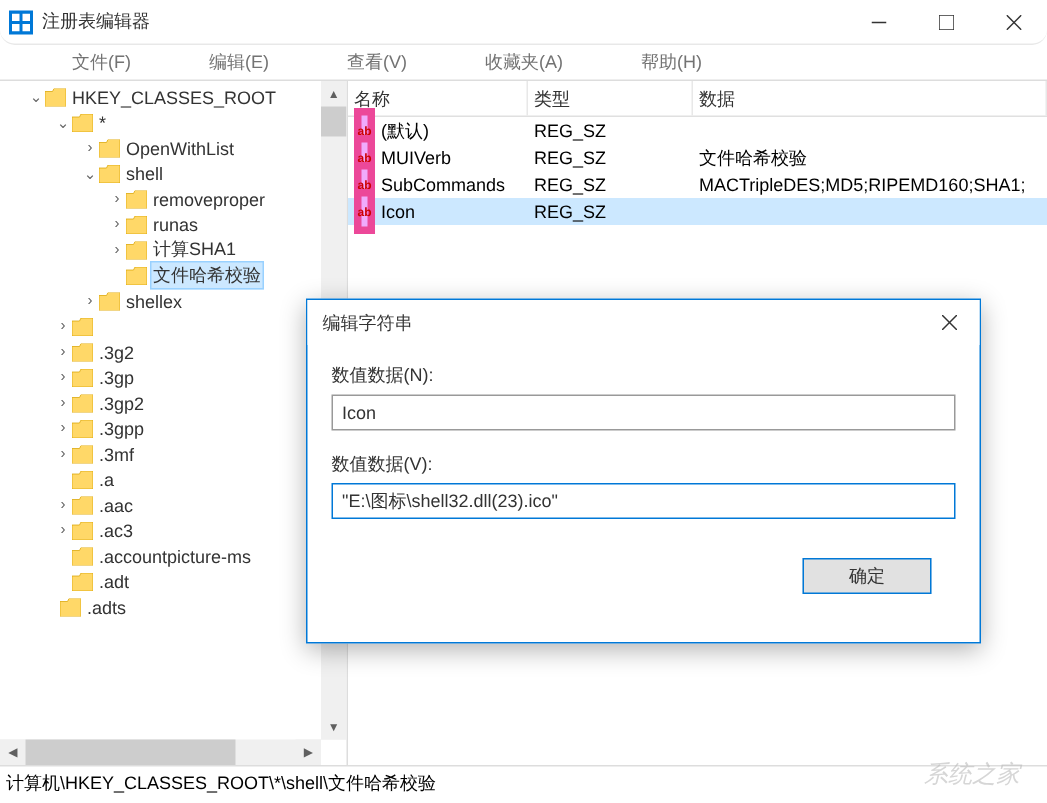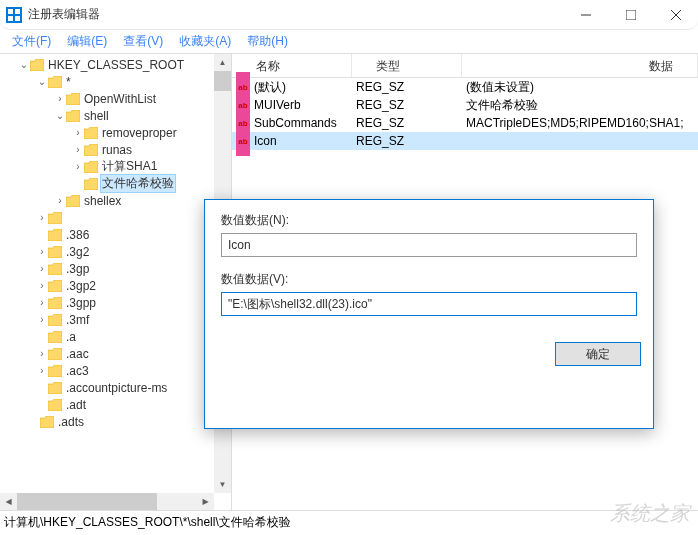--- a/index.html
+++ b/index.html
@@ -7,65 +7,65 @@
 
 .titlebar { height: 30px; background: #fff; display: flex; align-items: center; padding-left: 6px; border-bottom: 1px solid #e8e8e8; border-radius: 10px; }
 .app-icon { width: 16px; height: 16px; background: #0078d7; margin-right: 6px; display: flex; align-items: center; justify-content: center; }
 .app-icon svg { width: 12px; height: 12px; }
 .title-text { color: #333; flex: 1; }
 .win-controls { display: flex; height: 100%; }
 .win-btn { width: 45px; display: flex; align-items: center; justify-content: center; color: #666; }
 .win-btn svg { width: 10px; height: 10px; }
 
 .menubar { height: 24px; display: flex; align-items: center; padding-left: 4px; background: #fff; border-bottom: 1px solid #ddd; }
-.menu-item { padding: 3px 8px; color: #3b82f6; cursor: default; }
+.menu-item { padding: 3px 8px; color: #737373; cursor: default; margin-left: 36px; }
 
 .content { display: flex; height: 456px; }
 .tree-panel { width: 232px; border-right: 1px solid #ddd; overflow: hidden; position: relative; padding-top: 2px; }
 .tree { padding: 0; }
 .tree-row { display: flex; align-items: center; height: 17px; white-space: nowrap; cursor: default; }
 .tree-toggle { width: 12px; text-align: center; color: #666; font-size: 10px; }
 .folder-icon { width: 14px; height: 12px; margin-right: 2px; }
 .folder-icon svg { width: 14px; height: 12px; }
 .tree-label { color: #333; padding: 0 2px; }
 .tree-label.sel { background: #cce8ff; border: 1px solid #99d1ff; padding: 0 1px; }
 
 .list-panel { flex: 1; overflow: hidden; }
 .list-header { display: flex; height: 24px; border-bottom: 1px solid #e0e0e0; background: #fff; }
-.list-header-cell { padding: 4px 24px; color: #333; border-right: 1px solid #e8e8e8; }
+.list-header-cell { padding: 4px 4px; color: #333; border-right: 1px solid #e8e8e8; }
 .list-body { }
 .list-row { display: flex; height: 18px; align-items: center; }
 .list-row.sel { background: #cce8ff; }
 .list-cell { padding: 2px 4px; display: flex; align-items: center; overflow: hidden; white-space: nowrap; }
-.ab-icon { width: 14px; height: 30px; margin-right: 4px; display: inline-flex; align-items: center; justify-content: center; font-size: 8px; color: #c00; border: 7px solid #ec4899; background: #f0abfc; font-weight: bold; }
+.ab-icon { width: 14px; height: 30px; margin-right: 4px; display: inline-flex; align-items: center; justify-content: center; font-size: 8px; color: #c00; border: 5px solid #ec4899; background: #f0abfc; font-weight: bold; }
 .col-name { width: 120px; }
 .col-type { width: 110px; }
-.col-data { flex: 1; text-align: right; }
+.col-data { flex: 1; }
 
 .statusbar { height: 24px; border-top: 1px solid #ddd; display: flex; align-items: center; padding-left: 4px; color: #000000; }
 
 .scrollbar-v { position: absolute; right: 0; top: 0; bottom: 17px; width: 17px; background: #f0f0f0; }
 .scrollbar-h { position: absolute; left: 0; right: 17px; bottom: 0; height: 17px; background: #f0f0f0; }
 .sb-btn { width: 17px; height: 17px; background: #f0f0f0; display: flex; align-items: center; justify-content: center; color: #606060; font-size: 8px; }
 .sb-thumb-v { position: absolute; left: 0; width: 17px; background: #cdcdcd; }
 .sb-thumb-h { position: absolute; top: 0; height: 17px; background: #cdcdcd; }
 
 .dialog { position: absolute; left: 204px; top: 199px; width: 450px; height: 230px; background: #fff; border: 1px solid #0078d7; box-shadow: 0 4px 16px rgba(0,0,0,0.3); }
 .dlg-title { height: 30px; display: flex; align-items: center; padding-left: 10px; background: #fff; }
 .dlg-title-text { flex: 1; color: #333; }
 .dlg-close { width: 40px; height: 100%; display: flex; align-items: center; justify-content: center; }
 .dlg-body { padding: 12px 16px; }
 .dlg-label { color: #333; margin-bottom: 4px; }
 .dlg-input { width: 100%; height: 24px; border: 1px solid #999; padding: 2px 6px; background: #fff; color: #333; margin-bottom: 14px; }
 .dlg-input.active { border: 1px solid #0078d7; }
-.dlg-buttons { display: flex; justify-content: flex-end; gap: 12px; padding: 0 12px 14px; }
+.dlg-buttons { display: flex; justify-content: flex-end; gap: 12px; padding: 0 32px 14px; }
 .dlg-btn { width: 86px; height: 24px; border: 1px solid #adadad; background: #e1e1e1; color: #333; display: flex; align-items: center; justify-content: center; cursor: default; }
 .dlg-btn.primary { border: 1px solid #0078d7; }
 
-.watermark { position: absolute; right: 8px; bottom: 8px; color: #bbb; font-size: 20px; font-style: italic; opacity: 0.6; pointer-events: none; }
+.watermark { position: absolute; right: 18px; bottom: 8px; color: #bbb; font-size: 16px; font-style: italic; opacity: 0.6; pointer-events: none; }
 </style>
 </head>
 <body>
 
 <div class="titlebar">
   <div class="app-icon">
     <svg viewBox="0 0 12 12">
         <rect x="0" y="0" width="5" height="5" fill="#fff"></rect>
         <rect x="7" y="0" width="5" height="5" fill="#fff"></rect>
         <rect x="0" y="7" width="5" height="5" fill="#fff"></rect>
@@ -168,27 +168,20 @@
             </svg></span>
           <span class="tree-label">shellex</span>
         </div>
       <div class="tree-row" style="padding-left:36px">
           <span class="tree-toggle">›</span>
           <span class="folder-icon"><svg viewBox="0 0 14 12">
               <path d="M0 2 L5 2 L6 0 L14 0 L14 12 L0 12 Z" fill="#ffd868" stroke="#d9a400" stroke-width="0.5"></path>
             </svg></span>
         </div>
       <div class="tree-row" style="padding-left:36px">
-          <span class="tree-toggle">&nbsp;</span>
-          <span class="folder-icon"><svg viewBox="0 0 14 12">
-              <path d="M0 2 L5 2 L6 0 L14 0 L14 12 L0 12 Z" fill="#ffd868" stroke="#d9a400" stroke-width="0.5"></path>
-            </svg></span>
-          <span class="tree-label">.386</span>
-        </div>
-      <div class="tree-row" style="padding-left:36px">
           <span class="tree-toggle">›</span>
           <span class="folder-icon"><svg viewBox="0 0 14 12">
               <path d="M0 2 L5 2 L6 0 L14 0 L14 12 L0 12 Z" fill="#ffd868" stroke="#d9a400" stroke-width="0.5"></path>
             </svg></span>
           <span class="tree-label">.3g2</span>
         </div>
       <div class="tree-row" style="padding-left:36px">
           <span class="tree-toggle">›</span>
           <span class="folder-icon"><svg viewBox="0 0 14 12">
               <path d="M0 2 L5 2 L6 0 L14 0 L14 12 L0 12 Z" fill="#ffd868" stroke="#d9a400" stroke-width="0.5"></path>
@@ -277,21 +270,20 @@
       <div class="list-header-cell col-type">类型</div>
       <div class="list-header-cell col-data">数据</div>
     </div>
     <div class="list-body">
       <div class="list-row">
         <div class="list-cell col-name">
             <span class="ab-icon">ab</span>
             <span>(默认)</span>
           </div>
         <div class="list-cell col-type">REG_SZ</div>
-        <div class="list-cell col-data">(数值未设置)</div>
       </div>
       <div class="list-row">
         <div class="list-cell col-name">
             <span class="ab-icon">ab</span>
             <span>MUIVerb</span>
           </div>
         <div class="list-cell col-type">REG_SZ</div>
         <div class="list-cell col-data">文件哈希校验</div>
       </div>
       <div class="list-row">
@@ -312,20 +304,29 @@
       </div>
     </div>
   </div>
 </div>
 
 <div class="statusbar">
   <span>计算机\HKEY_CLASSES_ROOT\*\shell\文件哈希校验</span>
 </div>
 
 <div class="dialog">
+  <div class="dlg-title">
+    <span class="dlg-title-text">编辑字符串</span>
+    <div class="dlg-close">
+      <svg width="10" height="10" viewBox="0 0 10 10">
+          <line x1="0" y1="0" x2="10" y2="10" stroke="#333" stroke-width="1"></line>
+          <line x1="10" y1="0" x2="0" y2="10" stroke="#333" stroke-width="1"></line>
+        </svg>
+    </div>
+  </div>
   <div class="dlg-body">
     <div class="dlg-label">数值数据(N):</div>
     <input class="dlg-input" readonly="" value="Icon" style="">
     <div class="dlg-label">数值数据(V):</div>
     <input class="dlg-input active" value="&quot;E:\图标\shell32.dll(23).ico&quot;" style="">
   </div>
   <div class="dlg-buttons">
     <div class="dlg-btn primary">确定</div>
   </div>
 </div>

